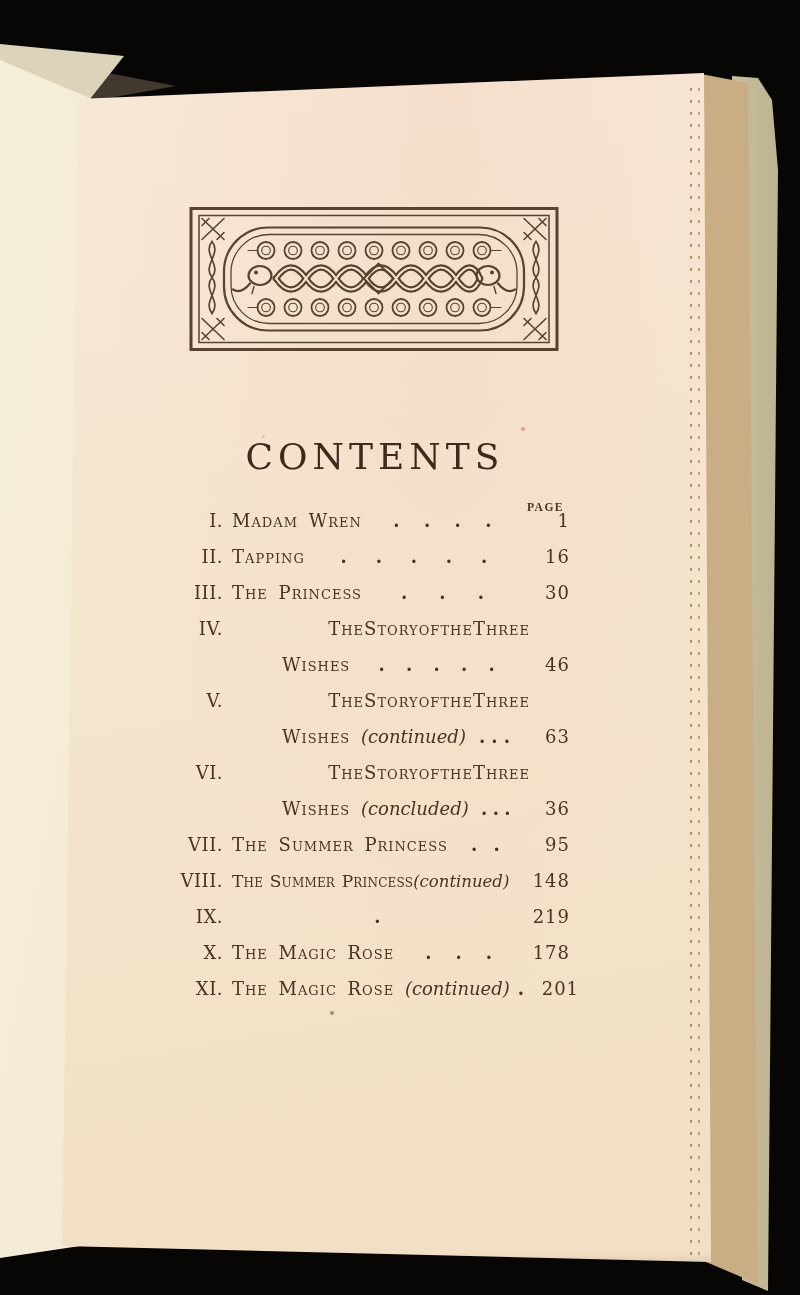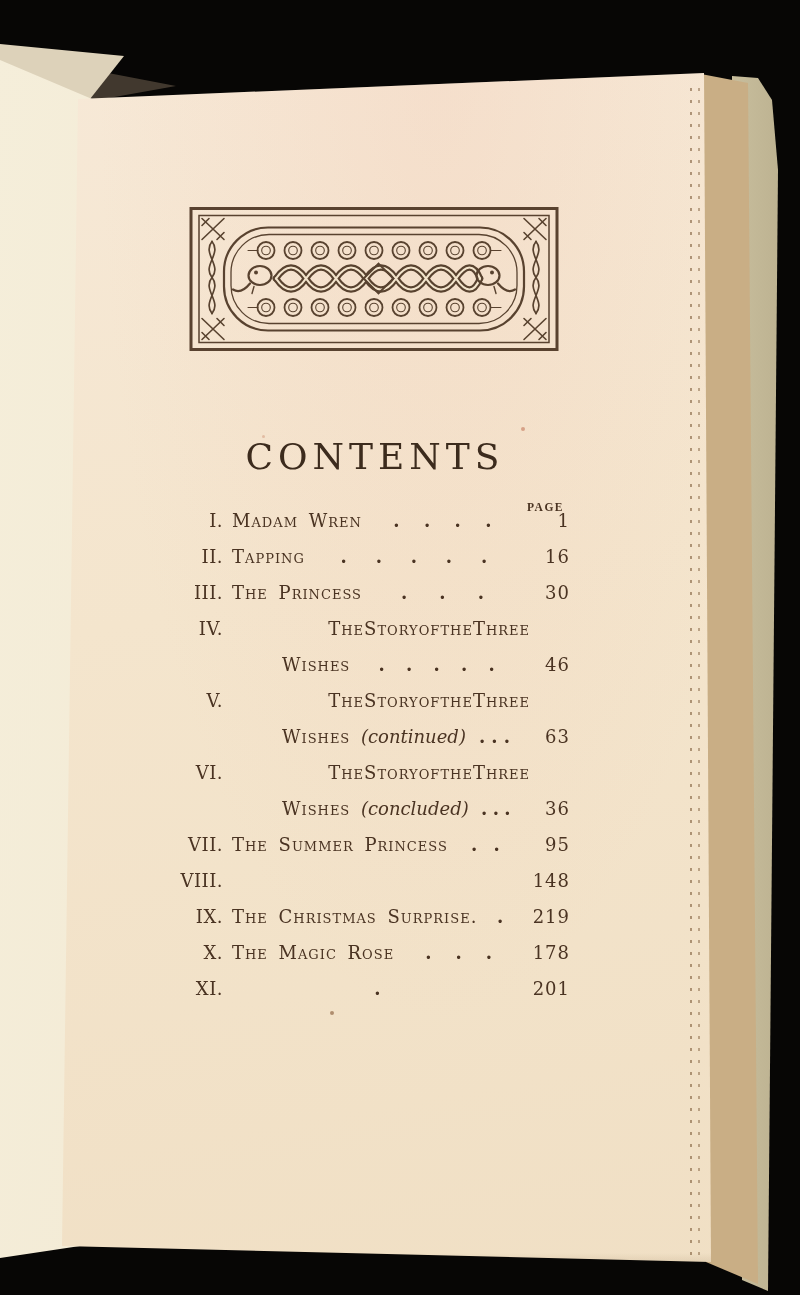--- a/index.html
+++ b/index.html
@@ -274,42 +274,43 @@
         <span class="num">VII.</span>
         <span class="title">The Summer Princess</span>
         <span class="dots">
           <span>.</span>
           <span>.</span>
         </span>
         <span class="pg">95</span>
       </div>
       <div class="toc-line tight">
         <span class="num">VIII.</span>
+        <span class="title">The Summer Princess<span class="it">(continued)</span></span>
         <span class="dots"></span>
         <span class="pg">148</span>
       </div>
       <div class="toc-line">
         <span class="num">IX.</span>
-        <span class="title">The Christmas Surprise.</span>
         <span class="dots">
           <span>.</span>
         </span>
         <span class="pg">219</span>
       </div>
       <div class="toc-line">
         <span class="num">X.</span>
         <span class="title">The Magic Rose</span>
         <span class="dots">
           <span>.</span>
           <span>.</span>
           <span>.</span>
         </span>
         <span class="pg">178</span>
       </div>
       <div class="toc-line">
         <span class="num">XI.</span>
+        <span class="title">The Magic Rose <span class="it">(continued)</span></span>
         <span class="dots">
           <span>.</span>
         </span>
         <span class="pg">201</span>
       </div>
     </div>
 </div>
 
 </body></html>

